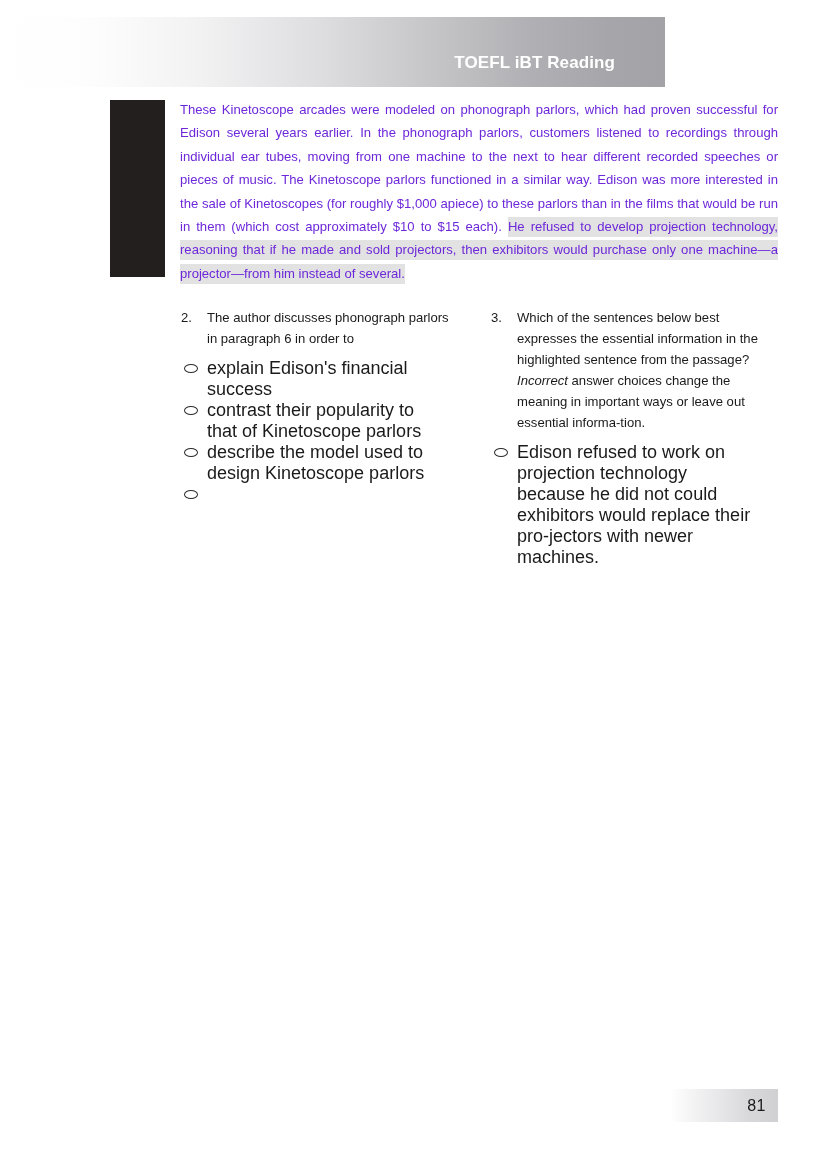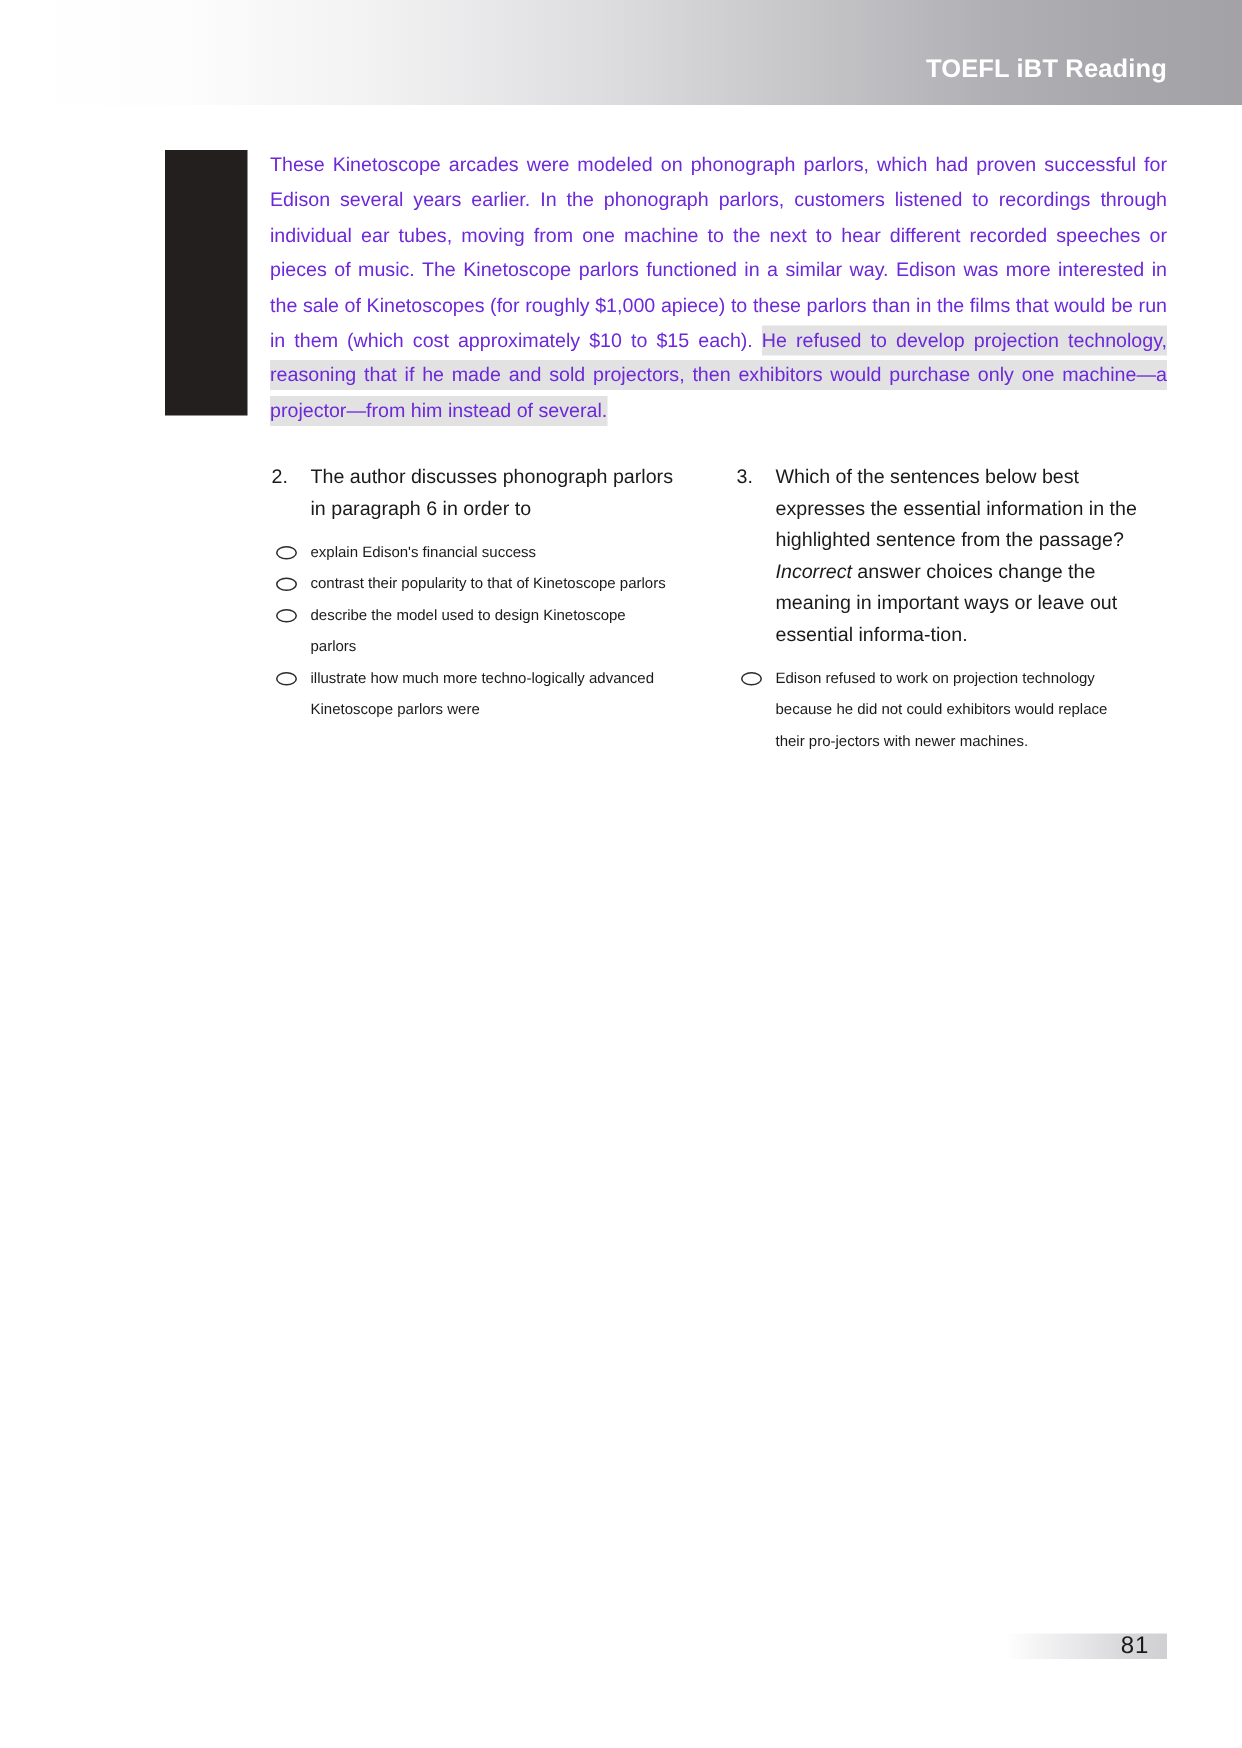--- a/index.html
+++ b/index.html
@@ -12,23 +12,23 @@
     height: 1165px;
     position: relative;
     font-family: "Liberation Sans", sans-serif;
     color: #1a1a1a;
     overflow: hidden;
   }
 
   
   .header-bar {
     position: absolute;
-    top: 0;
-    left: 0;
-    width: 828px;
+    top: 17px;
+    left: 0;
+    width: 665px;
     height: 70px;
     background: linear-gradient(to right,
         #ffffff 0%,
         #fdfdfd 14%,
         #f2f2f3 30%,
         #dedee0 48%,
         #c4c4c7 66%,
         #b0b0b4 80%,
         #a6a6aa 92%,
         #a3a3a7 100%);
@@ -108,21 +108,21 @@
     font-size: 13.1px;
     line-height: 21px;
   }
   .q-head em {
     font-style: italic;
   }
 
   .choice {
     position: relative;
     padding-left: 26px;
-    font-size: 10px;
+    font-size: 18px;
     line-height: 21px;
     margin-bottom: 0px;
   }
   .oval {
     position: absolute;
     left: 3px;
     top: 6px;
     width: 14px;
     height: 9px;
     border: 1.4px solid #2b2b2b;
@@ -130,21 +130,21 @@
     background: #ffffff;
     box-sizing: border-box;
   }
 
   
   .footer-bar {
     position: absolute;
     left: 670px;
     top: 1089px;
     width: 108px;
-    height: 17px;
+    height: 33px;
     background: linear-gradient(to right,
         #ffffff 0%,
         #f4f4f5 20%,
         #e6e6e8 48%,
         #d8d8da 74%,
         #d0d0d3 100%);
   }
   .page-num {
     position: absolute;
     right: 12px;
@@ -184,21 +184,20 @@
     <div class="choice">
       <span class="oval"></span>
       <span>contrast their popularity to that of Kinetoscope parlors</span>
     </div>
     <div class="choice">
       <span class="oval"></span>
       <span>describe the model used to design Kinetoscope parlors</span>
     </div>
     <div class="choice">
       <span class="oval"></span>
-      <span>illustrate how much more techno-logically advanced Kinetoscope parlors were</span>
     </div>
   </div>
 
   <div class="col col-right">
     <div class="q-head">
       <span class="q-num">3.</span><span>Which of the sentences below best expresses the essential information in the highlighted sentence from the passage? </span><em>Incorrect</em><span> answer choices change the meaning in important ways or leave out essential informa-tion.</span>
     </div>
 
     <div class="choice">
       <span class="oval"></span>

